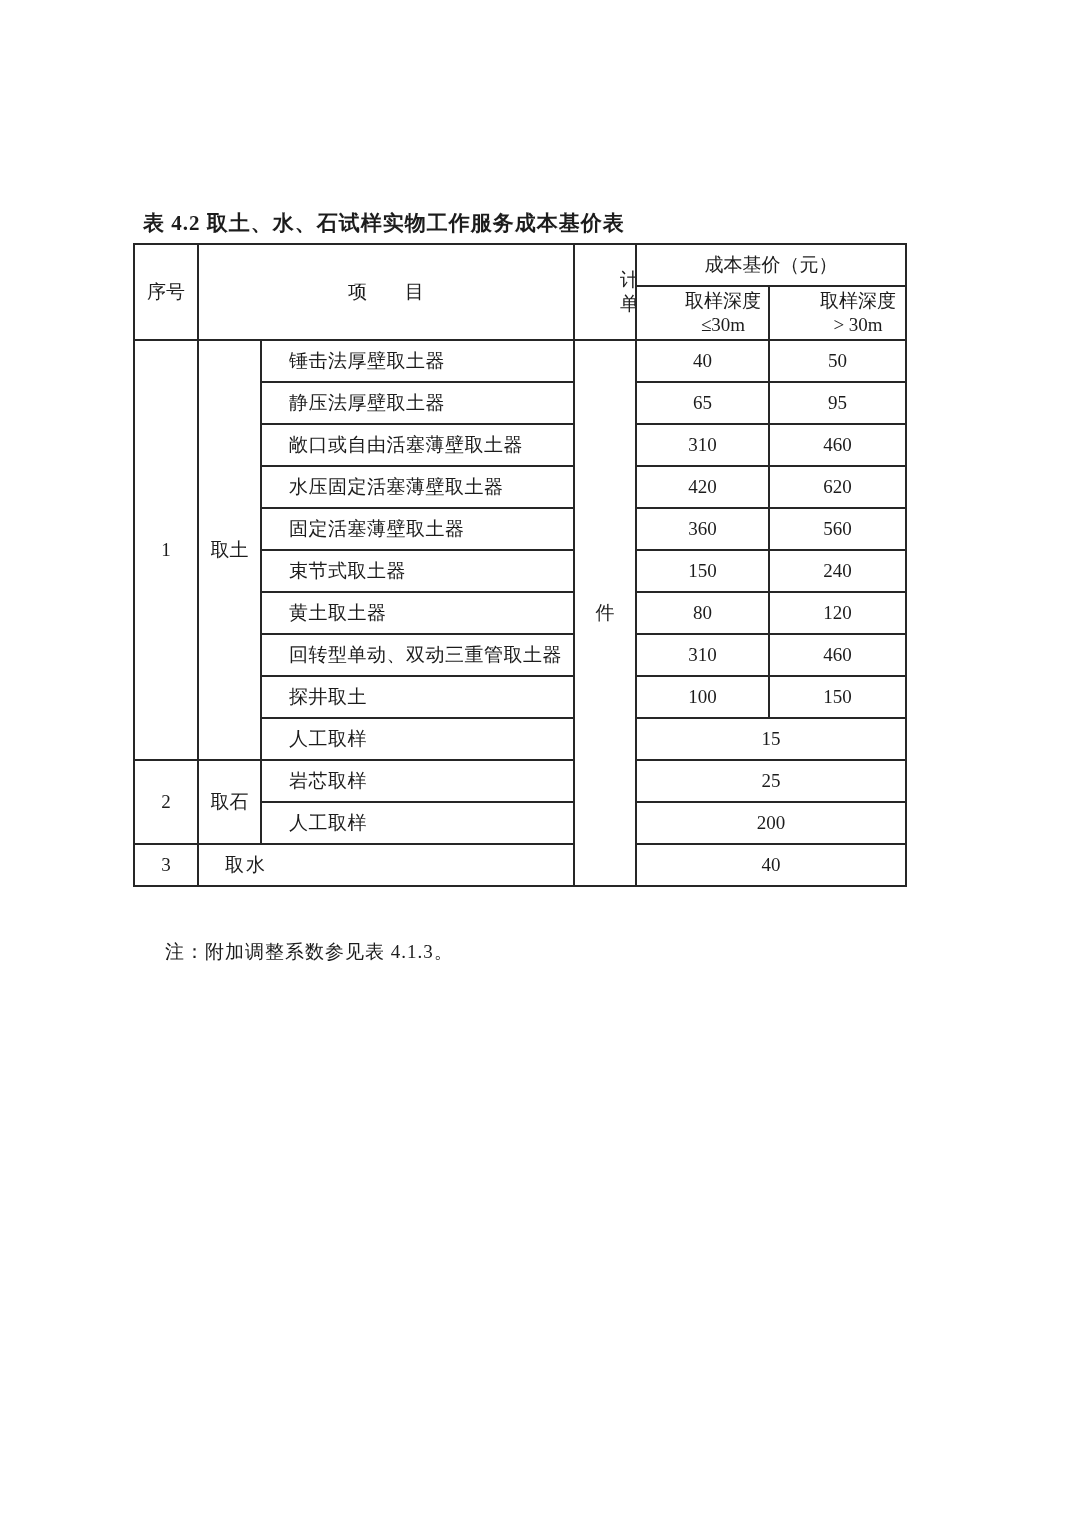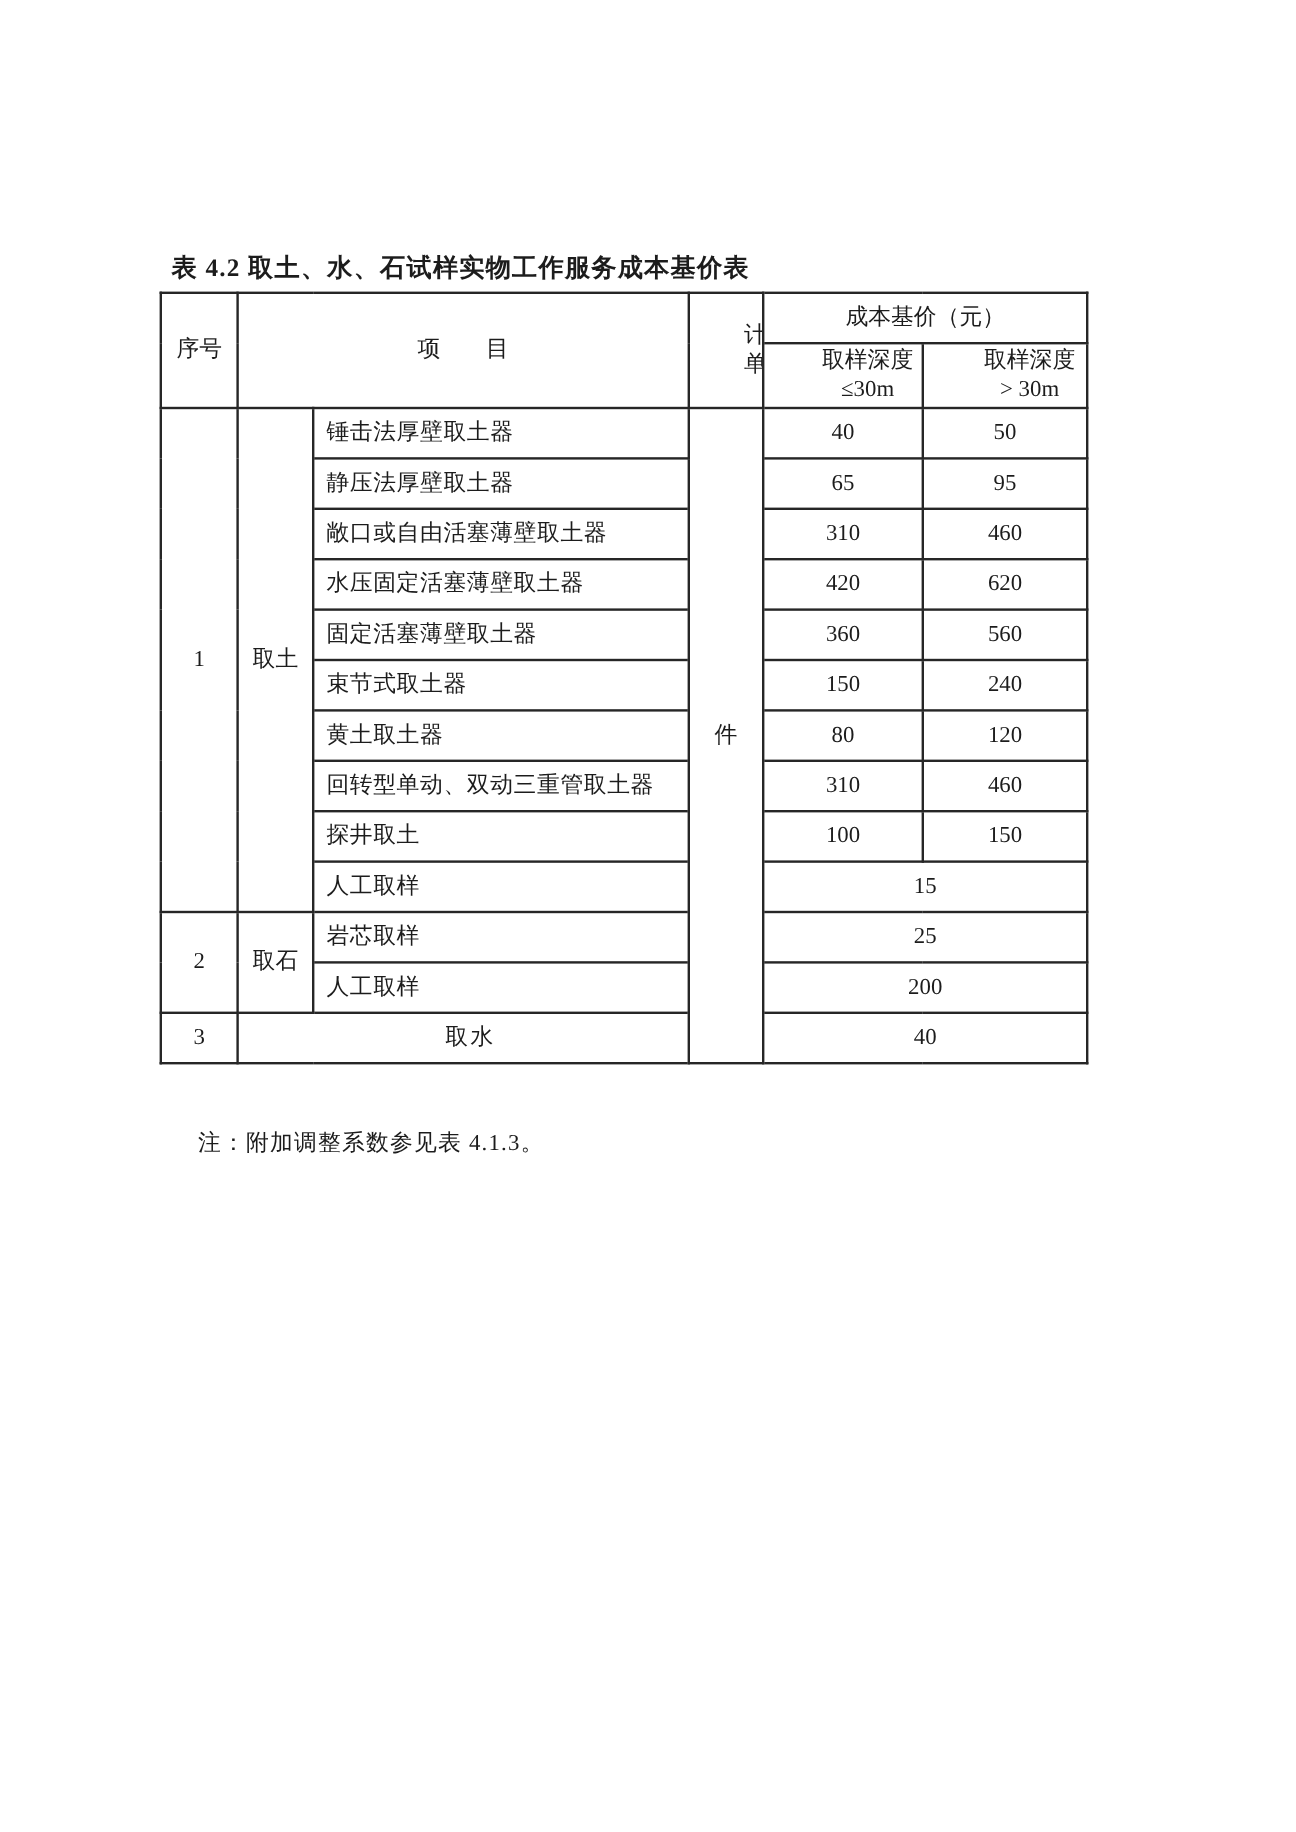--- a/index.html
+++ b/index.html
@@ -33,24 +33,24 @@
     vertical-align:middle;
     line-height:1.25;
     padding:2px 4px;
     overflow:hidden;
     white-space:nowrap;
   }
   .cost-table tr.hdr1 th { height:42px; }
   .cost-table tr.hdr2 th { height:50px; }
   .cost-table tbody td { height:42px; }
   .cost-table td.item-cell {
-    text-align:left; padding-left:10px; letter-spacing:0.5px;
+    text-align:left; padding-left:27px; letter-spacing:0.5px;
   }
   .cost-table td.cat-merged {
-    text-align:center; padding-left:16px; letter-spacing:2px;
+    text-align:left; padding-left:26px; letter-spacing:2px;
   }
   .cost-table th .two-line { display:block;margin-left:41px; }
 
   .note {
     position:absolute; left:165px; top:939px;
     font-size:19px; letter-spacing:1px;
   }
   .page-number {
     position:absolute; left:0; top:1413px; width:1080px;
     text-align:center; font-size:18px;

